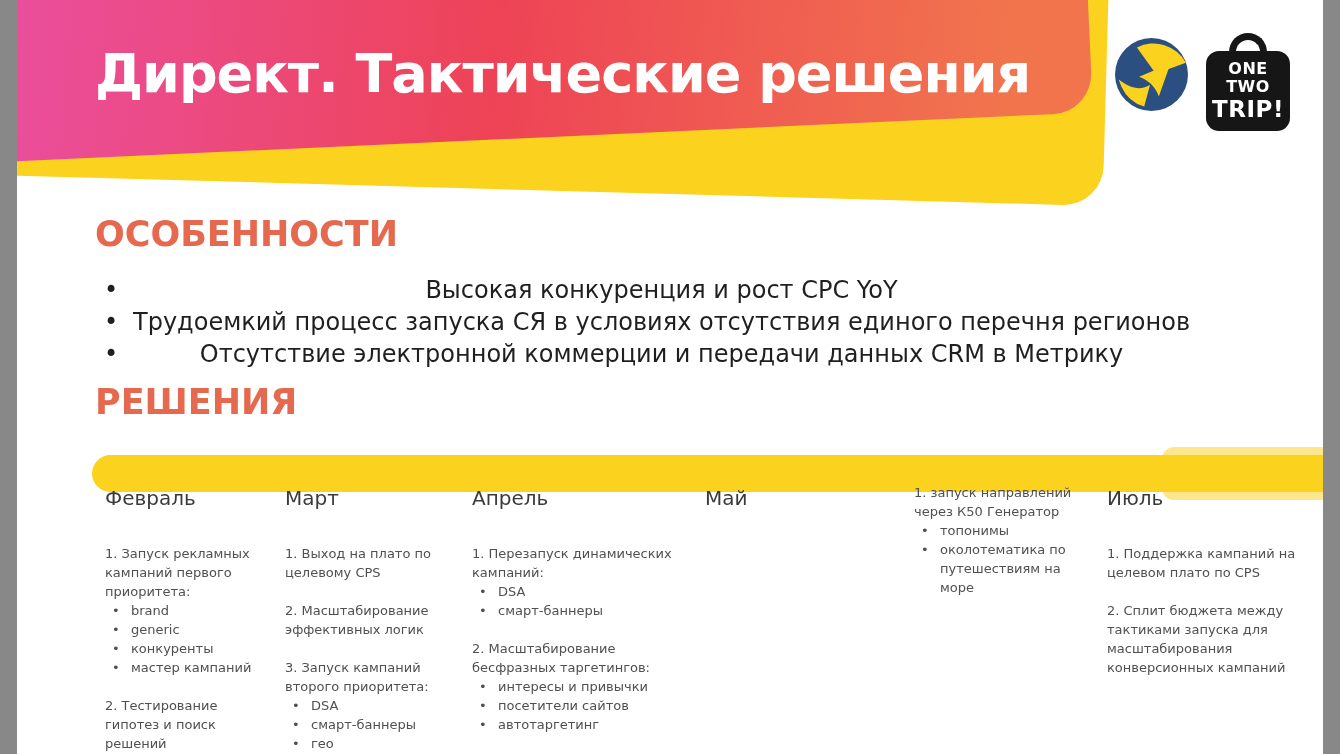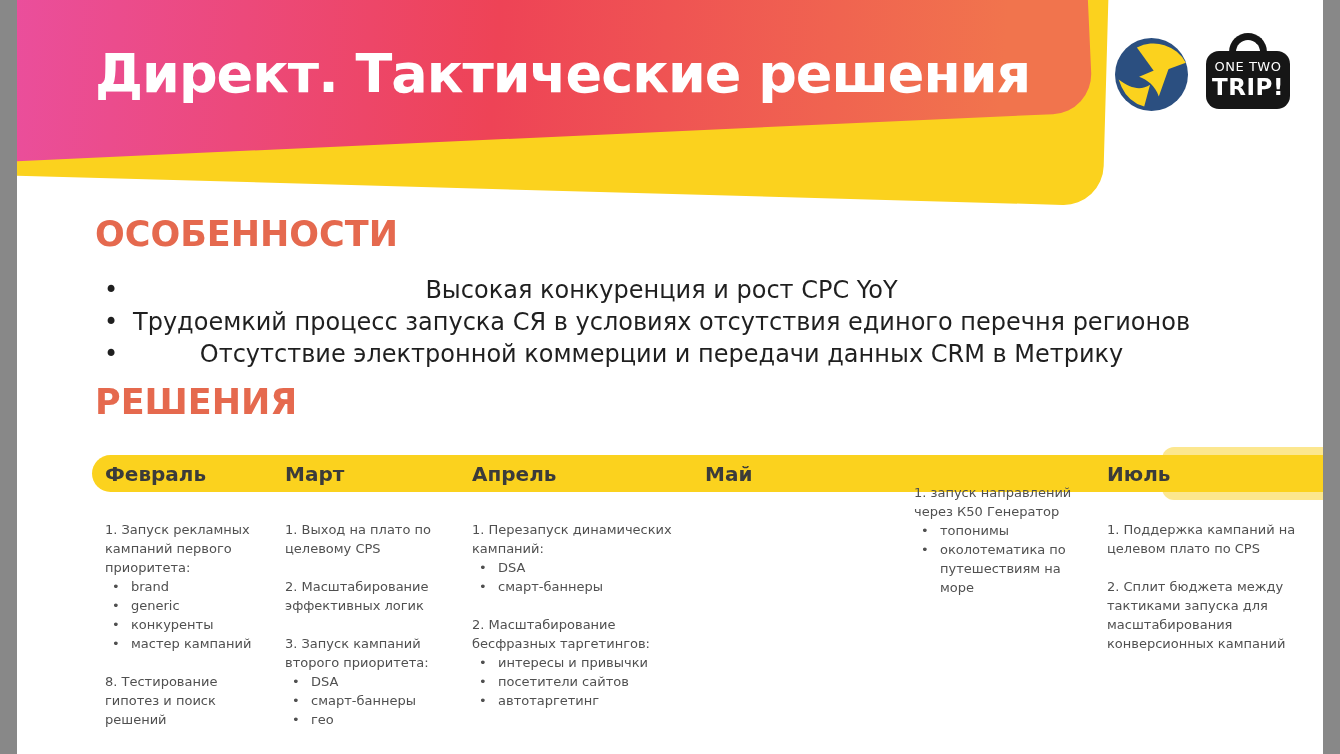--- a/index.html
+++ b/index.html
@@ -20,39 +20,39 @@
   .hdr-pink{position:absolute;left:-55px;top:-152px;width:1125px;height:290px;border-radius:40px;
     transform:rotate(-2.6deg);
     background:linear-gradient(97deg,var(--gradient_pink) 4%,var(--gradient_red) 48%,var(--gradient_orange) 92%);}
   .slide-title{position:absolute;left:78px;top:42px;color:#fff;font-size:54px;font-weight:bold;letter-spacing:-1px;}
   
   .logo-circle{position:absolute;left:1098px;top:38px;width:73px;height:73px;}
   .ott{position:absolute;left:1189px;top:33px;width:84px;text-align:center;}
   .ott-handle{width:38px;height:21px;border:7px solid var(--logo_black);border-bottom:none;
     border-radius:19px 19px 0 0;margin:0 auto;}
   .ott-case{background:var(--logo_black);border-radius:13px;color:#fff;padding:9px 4px 10px;margin-top:-3px;}
-  .ott-l1{font-size:13px;font-weight:normal;letter-spacing:.5px;line-height:1.15;}
+  .ott-l1{font-size:16px;font-weight:bold;letter-spacing:.5px;line-height:1.15;}
   .ott-l2{font-size:23px;font-weight:bold;line-height:1.05;letter-spacing:.5px;}
   
   .sec-h{position:absolute;left:78px;color:var(--accent_coral);font-size:35px;font-weight:bold;letter-spacing:0;}
   .features-h{top:214px;}
   .solutions-h{top:382px;}
   .features-list{position:absolute;left:78px;top:274px;list-style:none;color:var(--ink);text-align:center;}
   .features-list li{position:relative;font-size:24px;line-height:32px;padding-left:38px;}
   .features-list li::before{content:"•";position:absolute;left:9px;}
   
   .monthbar-light{position:absolute;left:1145px;right:0;top:447px;height:53px;
     background:var(--accent_yellow_light);border-radius:12px 0 0 12px;}
   .monthbar{position:absolute;left:75px;right:0;top:455px;height:37px;
     background:var(--accent_yellow);border-radius:19px 0 0 19px;}
   .timeline-grid{position:absolute;left:75px;right:0;top:455px;display:grid;
     grid-template-columns:180px 187px 233px 209px 193px 1fr;}
   .col{min-width:0;}
   .month{height:37px;display:flex;align-items:center;padding-left:13px;
-    color:var(--month_text);font-size:20px;font-weight:bold;}
+    color:var(--month_text);font-size:20px;font-weight:normal;margin-top:24px;}
   .cells{padding:28px 14px 0 13px;color:var(--table_text);font-size:13px;line-height:19px;}
   .blk{margin-bottom:19px;}
   .blk-bullets{list-style:none;}
   .blk-bullets li{position:relative;padding-left:26px;}
   .blk-bullets li::before{content:"•";position:absolute;left:7px;}
   .col:nth-child(1) .blk{max-width:178px;}
   .col:nth-child(4) .blk{max-width:190px;}
   .col:nth-child(6) .blk{max-width:194px;}
 </style>
 </head>
@@ -99,21 +99,21 @@
           <div class="blk">
             <p class="blk-text">1. Запуск рекламных кампаний первого приоритета:</p>
             <ul class="blk-bullets">
               <li>brand</li>
               <li>generic</li>
               <li>конкуренты</li>
               <li>мастер кампаний</li>
             </ul>
           </div>
           <div class="blk">
-            <p class="blk-text">8. Тестирование гипотез и поиск решений</p>
+            <p class="blk-text">2. Тестирование гипотез и поиск решений</p>
           </div>
         </div>
       </div>
       <div class="col">
         <div class="month">Март</div>
         <div class="cells">
           <div class="blk">
             <p class="blk-text">1. Выход на плато по целевому CPS</p>
           </div>
           <div class="blk">

